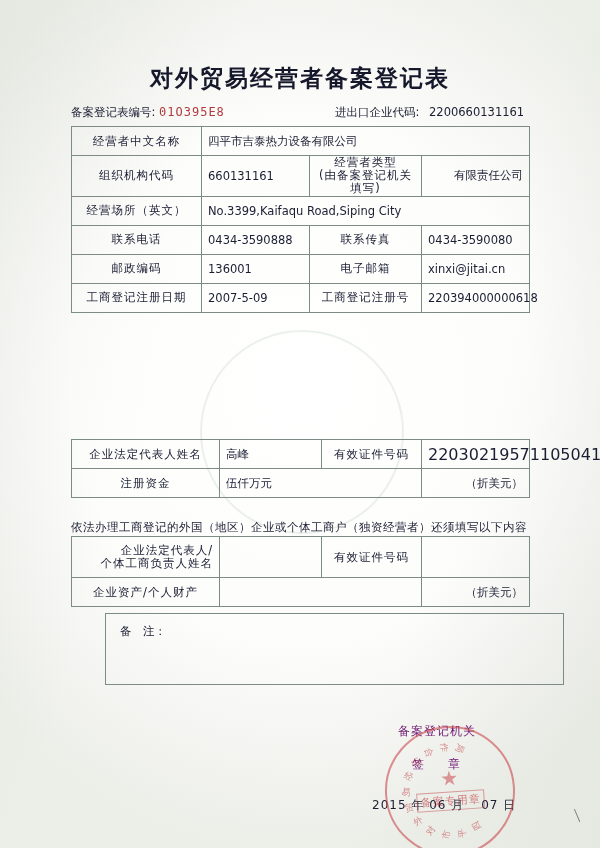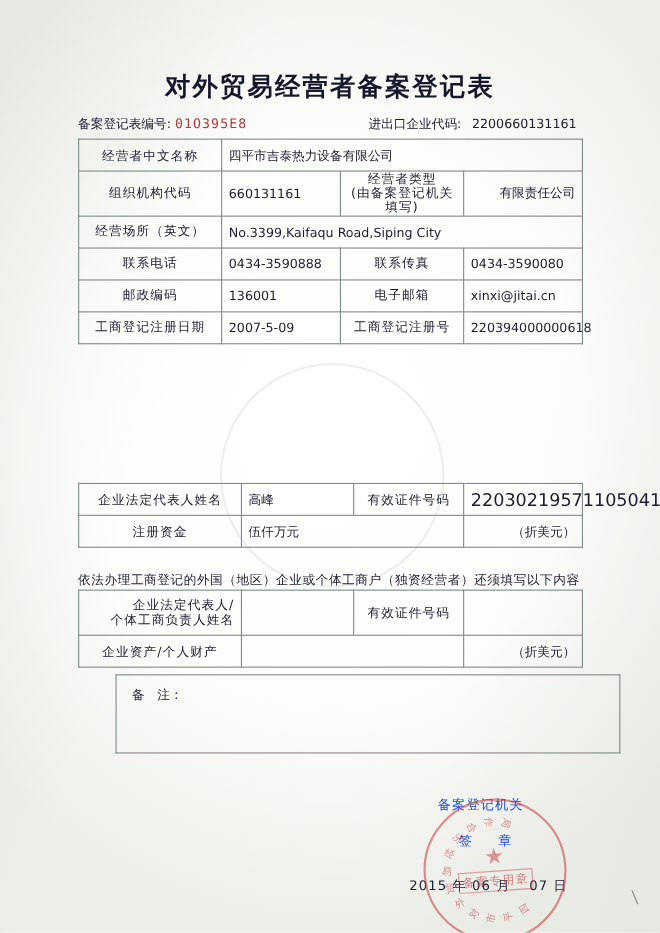--- a/index.html
+++ b/index.html
@@ -122,22 +122,22 @@
     font-size: 11.5px;
     color: #1b1d33;
     letter-spacing: 0.3px;
   }
 
   .sign-block {
     position: absolute;
     left: 398px;
     top: 723px;
     font-size: 12px;
-    color: #1d4ed8;
-    text-align: center;
+    color: #701a75;
+    text-align: left;
     letter-spacing: 1px;
   }
   .sign-block .line2 {
     margin-top: 16px;
     letter-spacing: 6px;
     padding-left: 14px;
   }
   .date-line {
     position: absolute;
     left: 372px;

